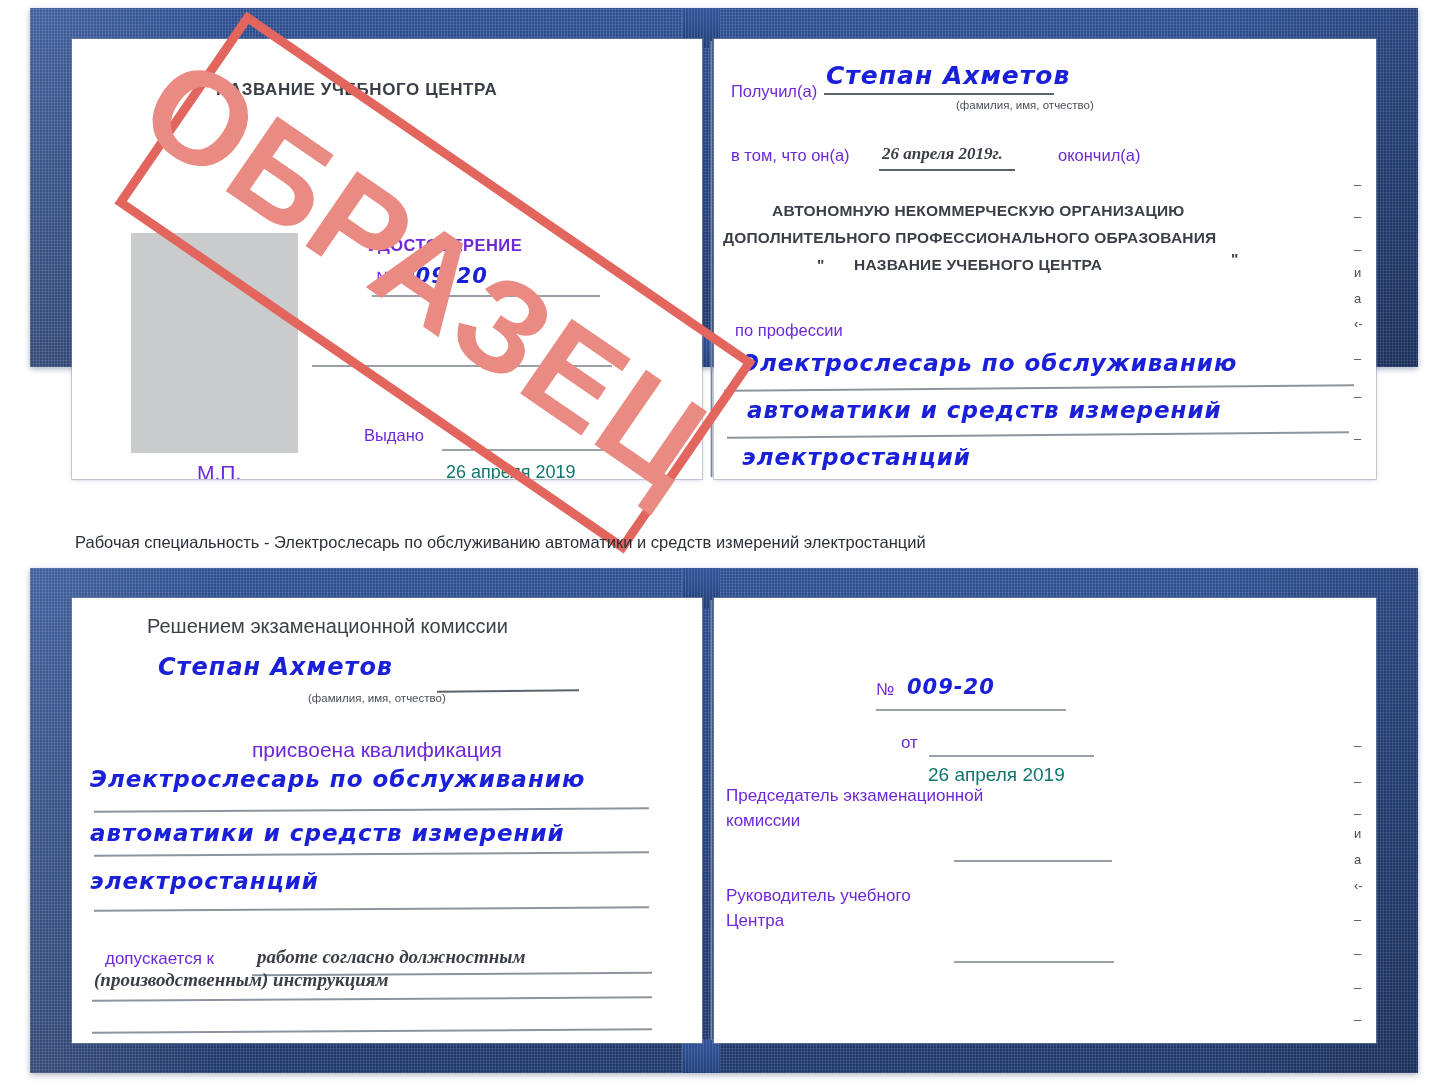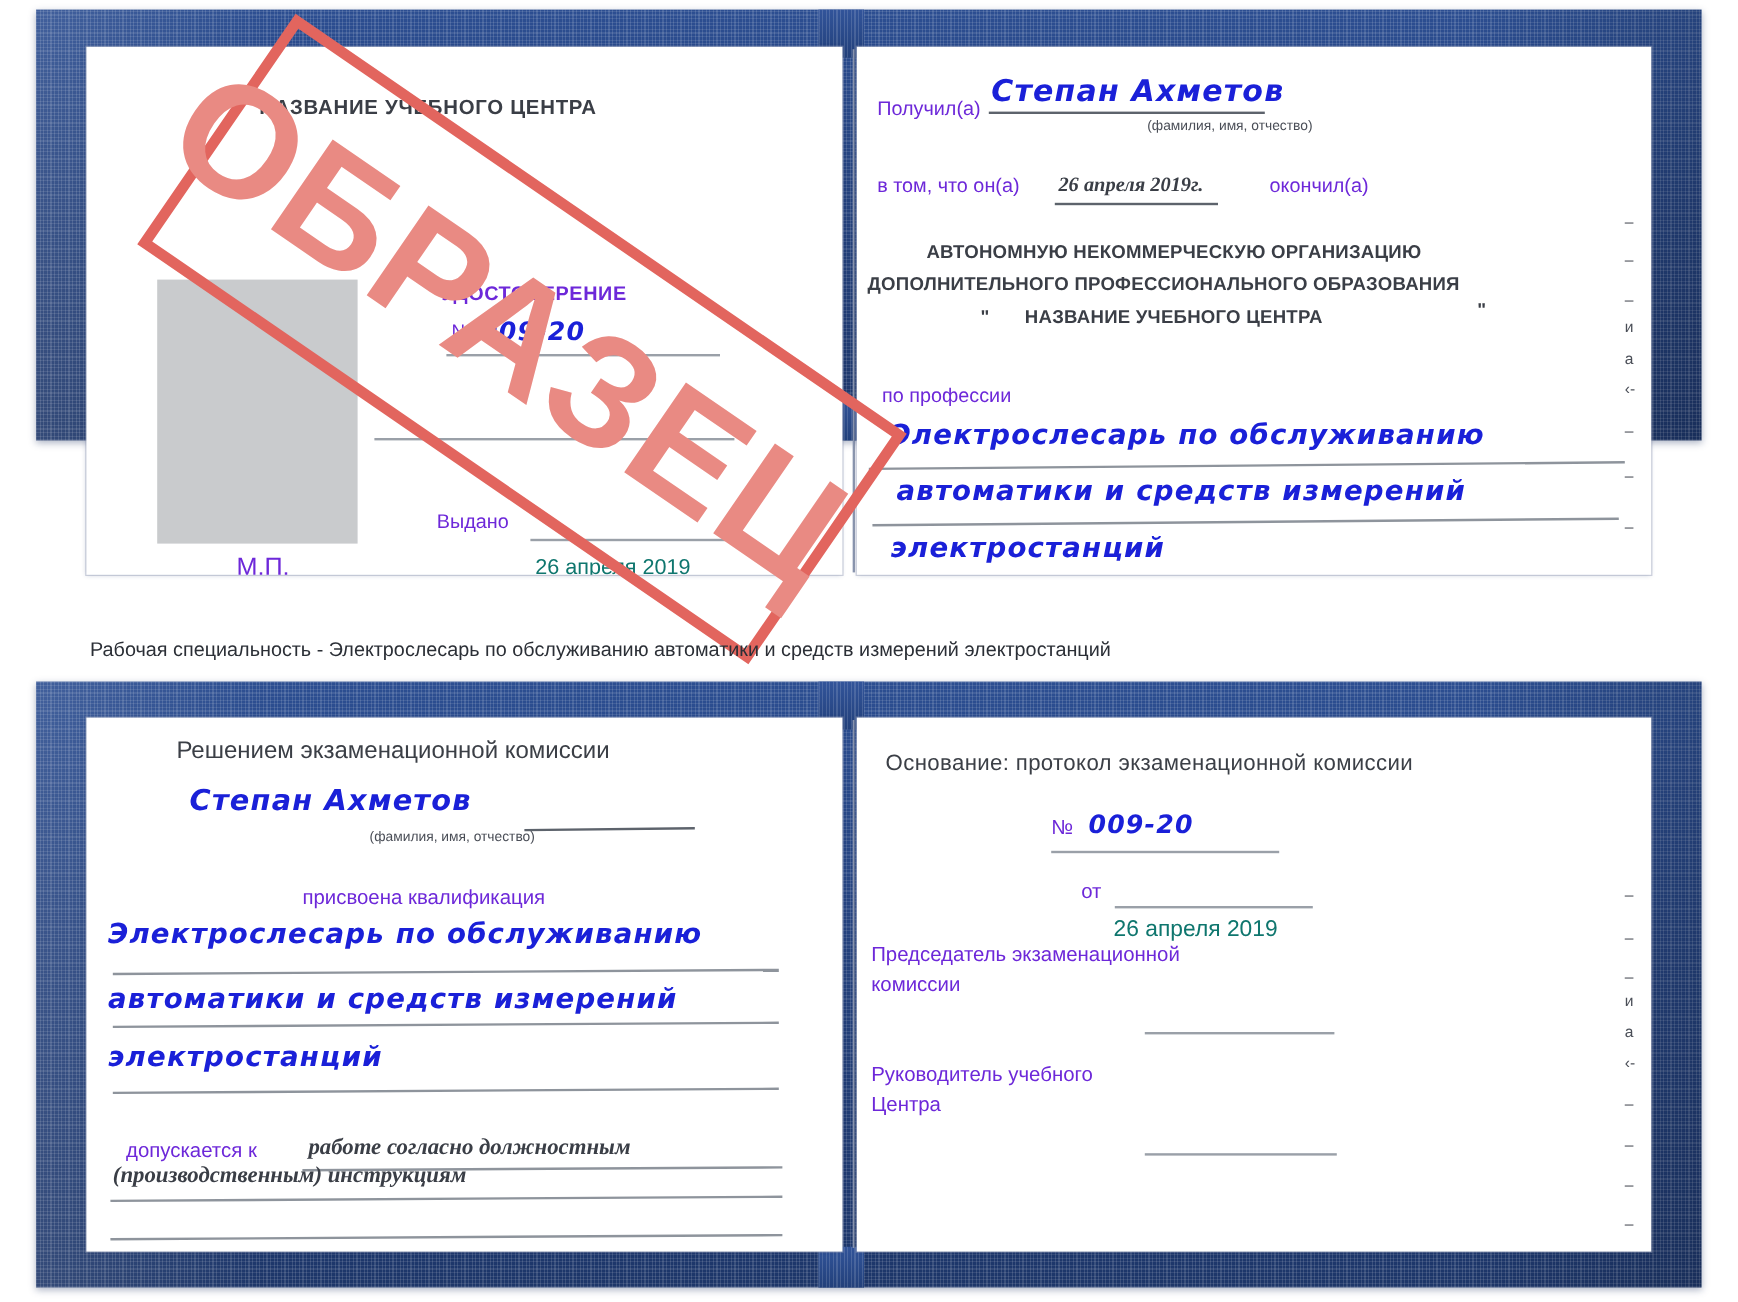--- a/index.html
+++ b/index.html
@@ -190,21 +190,21 @@
   <div class="strap b"></div>
 
   <div class="page" style="left:42px;top:30px;width:630px;height:445px;">
     <div class="page-inner">
       <div class="t" style="left:75px;top:17px;font-size:20px;color:#3b3f46;">Решением экзаменационной комиссии</div>
 
       <div class="t hand" style="left:86px;top:55px;font-size:24px;">Степан Ахметов</div>
       <div class="rule dark" style="left:365px;top:92px;width:142px;transform:rotate(-0.6deg);"></div>
       <div class="t small" style="left:236px;top:94px;">(фамилия, имя, отчество)</div>
 
-      <div class="t lbl" style="left:180px;top:140px;font-size:17px;">присвоена квалификация</div>
+      <div class="t lbl" style="left:180px;top:140px;font-size:21px;">присвоена квалификация</div>
 
       <div class="t hand" style="left:18px;top:168px;font-size:23px;">Электрослесарь по обслуживанию</div>
       <div class="rule thin" style="left:22px;top:211px;width:555px;transform:rotate(-0.35deg);"></div>
 
       <div class="t hand" style="left:18px;top:222px;font-size:23px;">автоматики и средств измерений</div>
       <div class="rule thin" style="left:22px;top:255px;width:555px;transform:rotate(-0.35deg);"></div>
 
       <div class="t hand" style="left:18px;top:270px;font-size:23px;">электростанций</div>
       <div class="rule thin" style="left:22px;top:310px;width:555px;transform:rotate(-0.35deg);"></div>
 
@@ -215,21 +215,20 @@
       <div class="t hand-serif" style="left:22px;top:371px;font-size:19px;">(производственным) инструкциям</div>
       <div class="rule thin" style="left:20px;top:400px;width:560px;transform:rotate(-0.35deg);"></div>
       <div class="rule thin" style="left:20px;top:432px;width:560px;transform:rotate(-0.35deg);"></div>
     </div>
   </div>
 
   <div class="hinge" style="left:680px;top:32px;height:440px;"></div>
 
   <div class="page" style="left:684px;top:30px;width:662px;height:445px;">
     <div class="page-inner">
-      <div class="t" style="left:24px;top:27px;font-size:18.5px;letter-spacing:.3px;color:#3b3f46;">Основание: протокол экзаменационной комиссии</div>
 
       <div class="t lbl" style="left:162px;top:82px;font-size:17px;">№</div>
       <div class="t hand" style="left:193px;top:77px;font-size:21px;">009-20</div>
       <div class="rule" style="left:162px;top:111px;width:190px;"></div>
 
       <div class="t lbl" style="left:187px;top:135px;font-size:17px;">от</div>
       <div class="t typed" style="left:214px;top:126px;font-size:19px;">26 апреля 2019</div>
       <div class="rule" style="left:215px;top:157px;width:165px;"></div>
 
       <div class="t lbl" style="left:12px;top:188px;font-size:17px;">Председатель экзаменационной</div>

